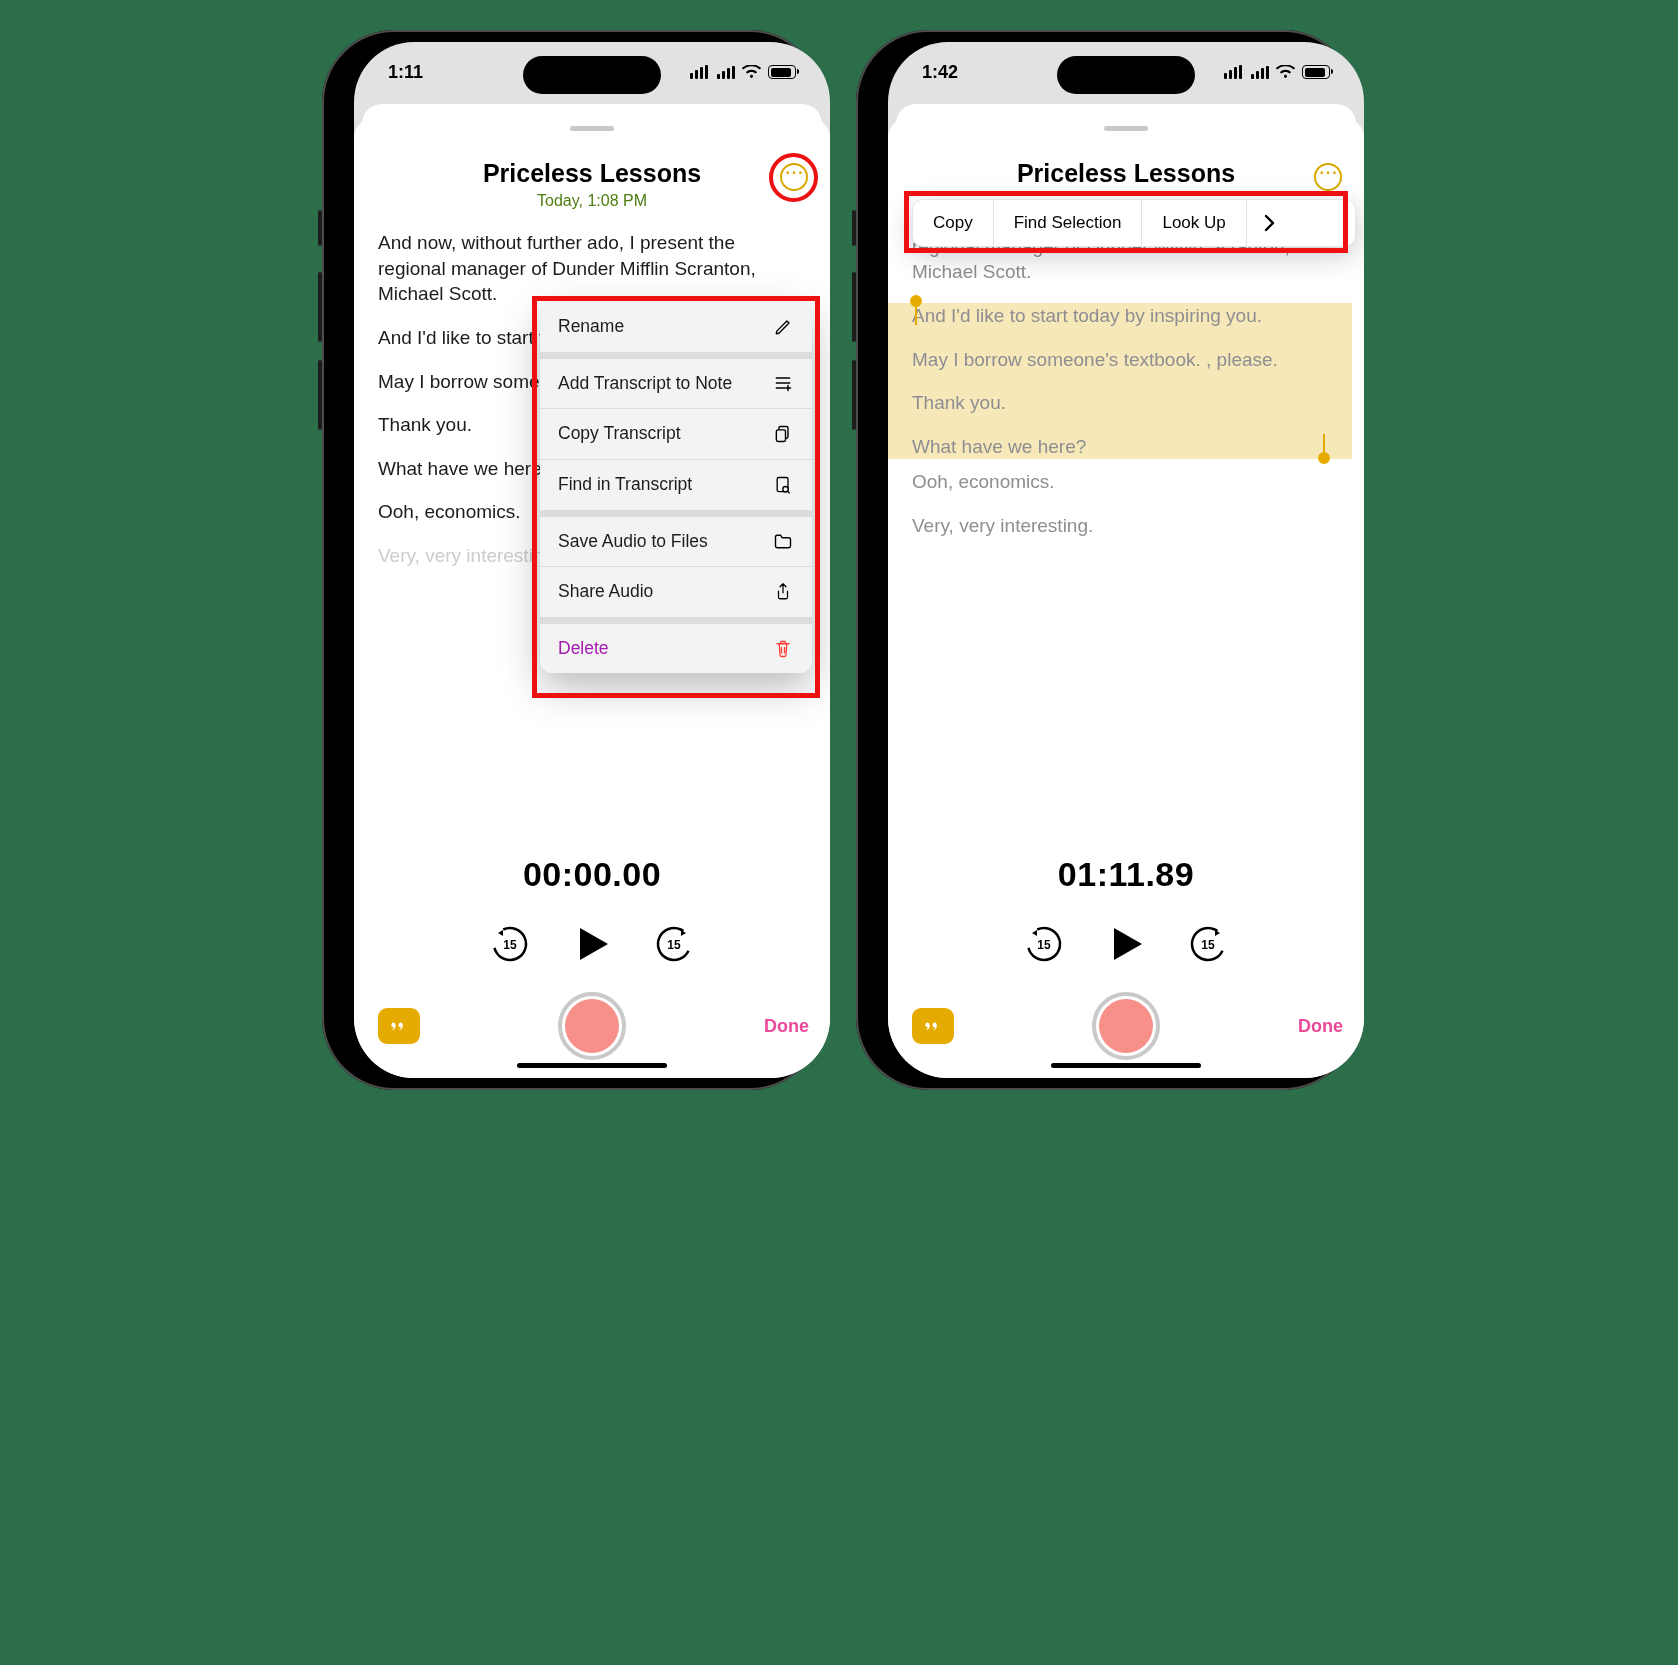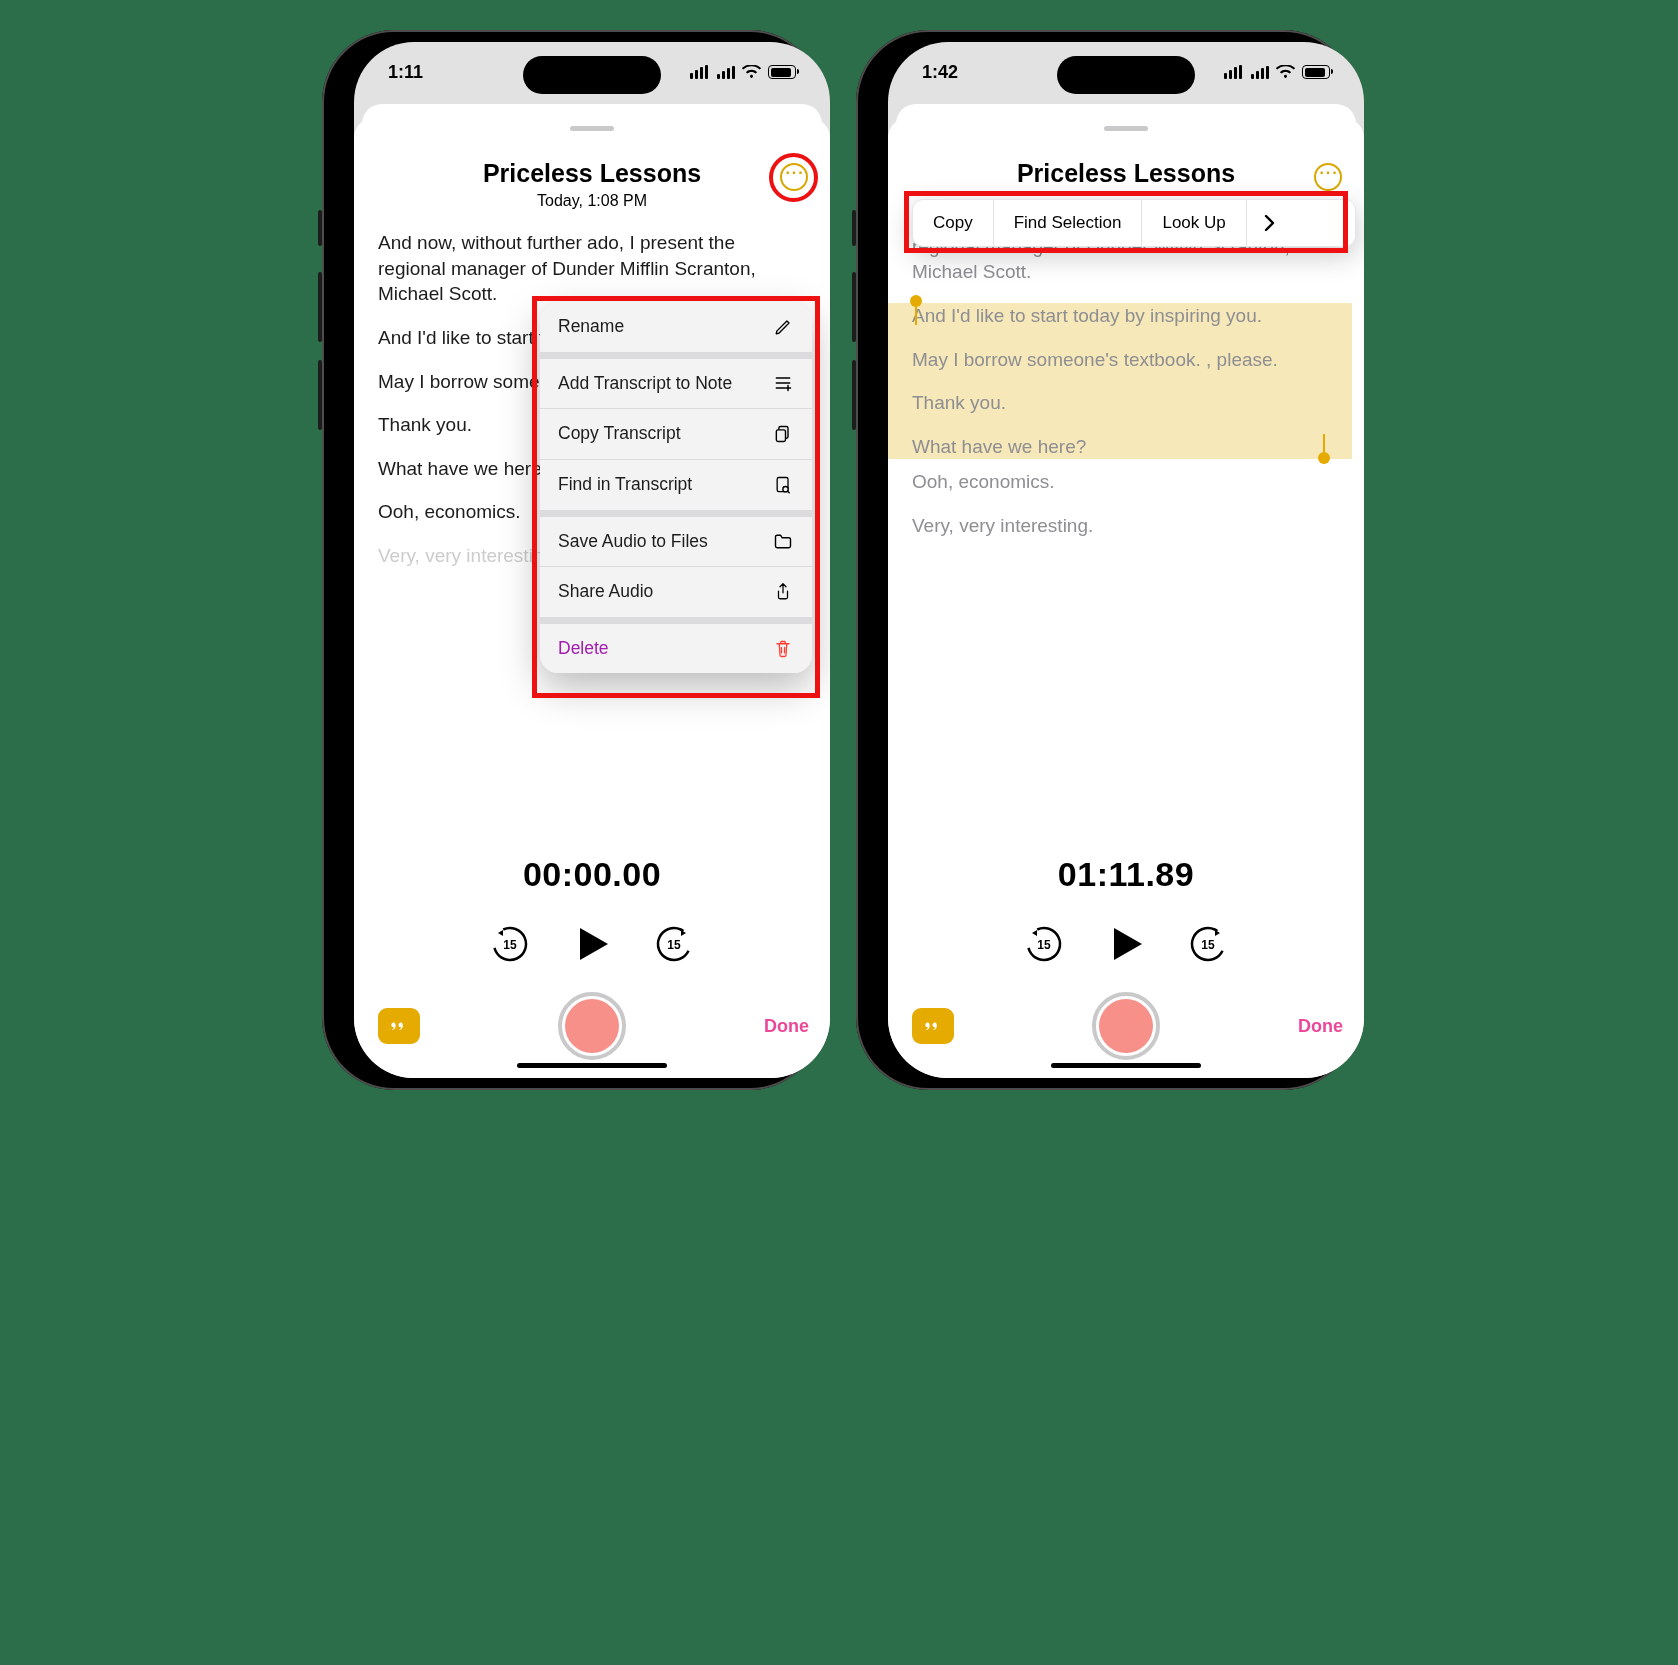--- a/index.html
+++ b/index.html
@@ -69,21 +69,21 @@
     background:#fff; border-radius: 20px 20px 0 0;
     display:flex; flex-direction:column;
   }
   .grabber { width:44px; height:5px; background:#c9c9cb; border-radius:3px; margin: 8px auto 0;}
   .title-row {
     position: relative;
     padding: 28px 20px 0 20px;
     text-align: center;
   }
   .title { font-size: 25px; font-weight: 700;}
-  .subtitle { font-size: 16px; color:#000000; margin-top:4px; font-weight:500;}
+  .subtitle { font-size: 16px; color:#4d7c0f; margin-top:4px; font-weight:500;}
   .more-btn {
     position:absolute; right: 22px; top: 32px;
     width: 28px; height:28px; border-radius: 50%;
     border: 2px solid #d9a700; display:flex;align-items:center;justify-content:center;
     color:#d9a700;
   }
   .more-btn span{ font-size:16px; letter-spacing:1px; line-height:1; transform: translateY(-4px) translateX(1px); font-weight:900;}
   .red-circle {
     position:absolute; right: 12px; top: 22px;
     width: 49px; height:49px; border: 4px solid #e11; border-radius:50%;
@@ -117,21 +117,21 @@
     width:68px; height:68px; border-radius:50%;
     border: 4px solid #c9c9c9; display:flex;align-items:center;justify-content:center;
   }
   .record-inner { width:54px; height:54px; border-radius:50%; background:#f79088; }
   .done-btn { font-size:18px; font-weight:600; color:#ec4899; width:42px; text-align:right;}
   .home-ind { position:absolute; bottom:10px; left:50%; transform:translateX(-50%);
     width:150px; height:5px; background:#000; border-radius:3px; z-index:40;}
   
   .ctx-menu {
     position:absolute; top: 92px; right: 18px; width: 272px;
-    background:#ececed; border-radius: 18px; overflow:hidden;
+    background:#ececed; border-radius: 12px; overflow:hidden;
     box-shadow: 0 14px 40px rgba(0,0,0,0.28);
     z-index: 25;
   }
   .ctx-item {
     display:flex; justify-content:space-between; align-items:center;
     padding: 13px 18px; font-size: 17.5px; background:#f3f3f4;
     border-bottom: 1px solid #dcdcde;
   }
   .ctx-item.sep-big { border-bottom: 7px solid #dcdcde; }
   .ctx-item:last-child { border-bottom:none;}

